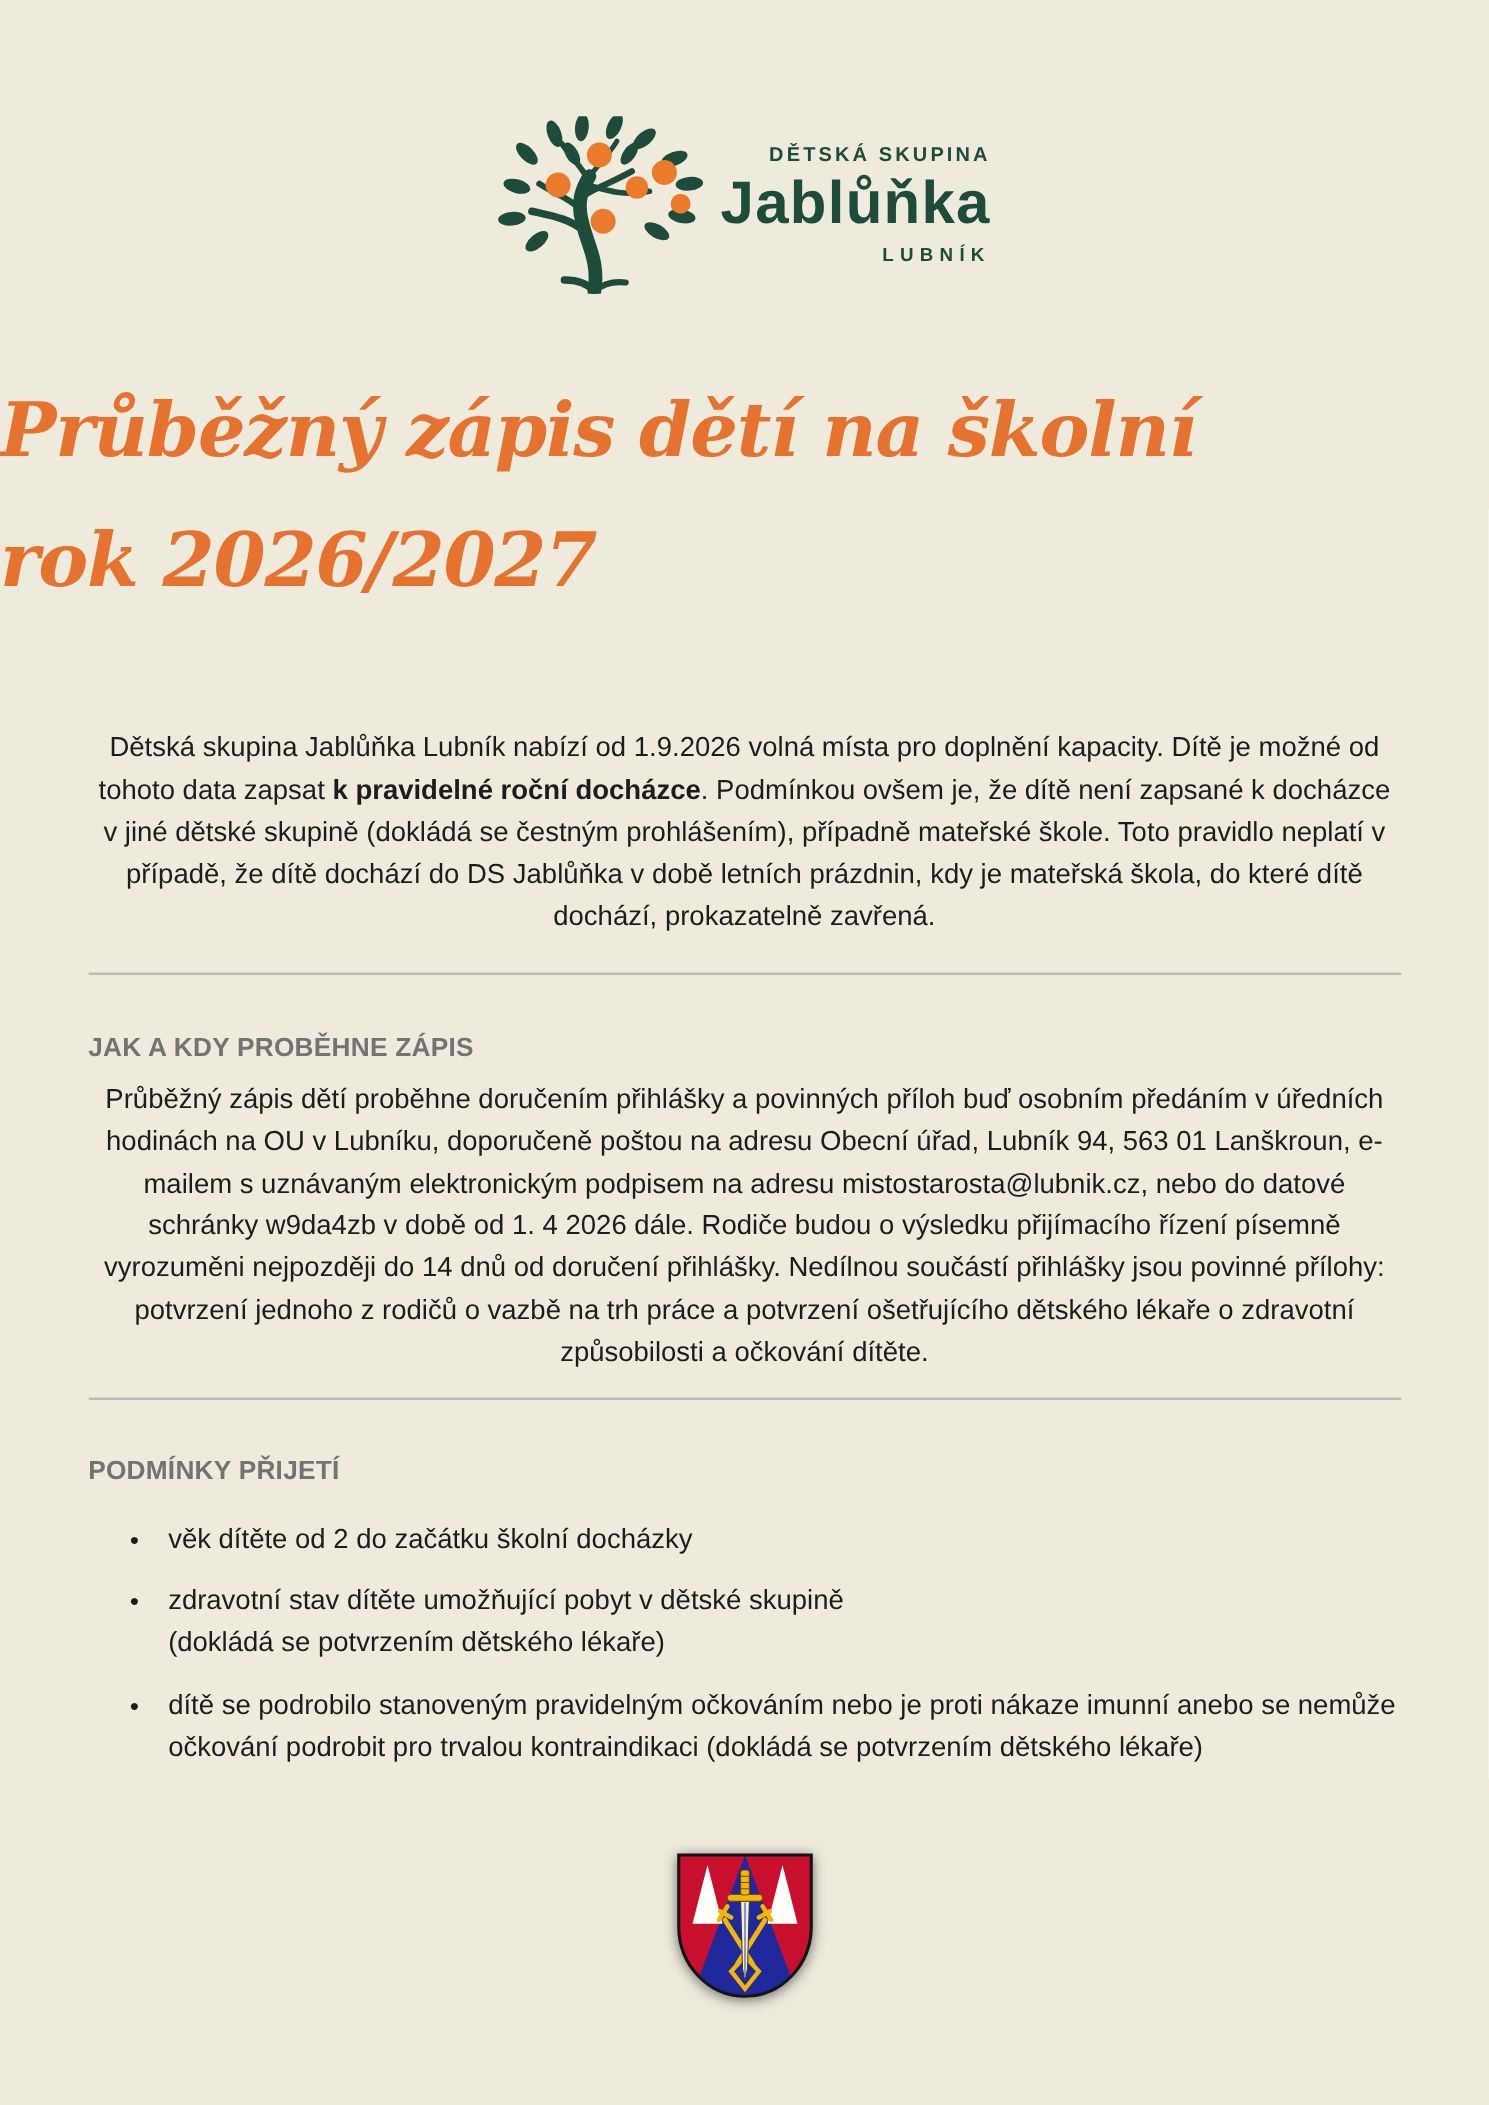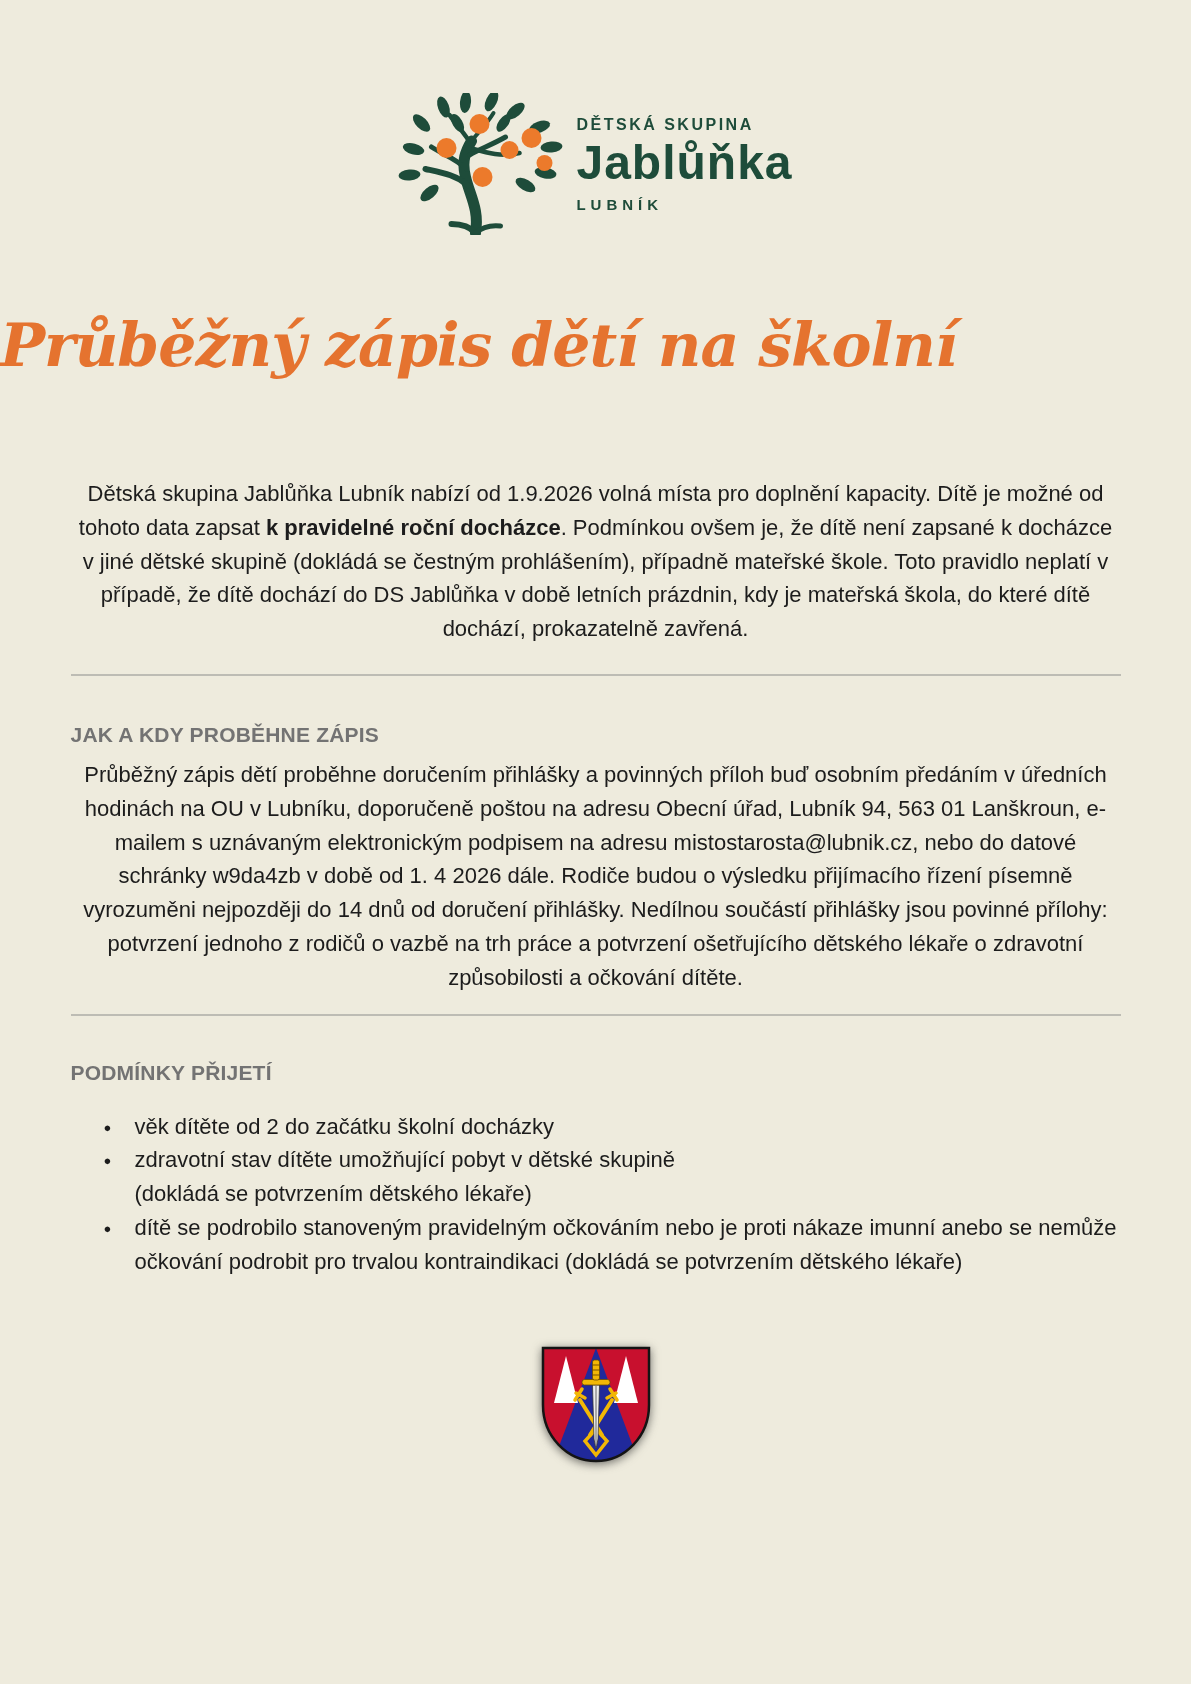--- a/index.html
+++ b/index.html
@@ -10,21 +10,21 @@
     overflow:hidden;
     font-family:"Liberation Sans", sans-serif;
     color:#1C1C1C;
   }
 
   
   .logo-row {
     display:flex; justify-content:center; align-items:center;
     gap:10px; padding-top:93px; height:142px;
   }
-  .logo-text { display:flex; flex-direction:column; align-items:flex-start; color:#1E4C3A; }
+  .logo-text { display:flex; flex-direction:column; align-items:flex-end; color:#1E4C3A; }
   .logo-top   { font-size:16px; font-weight:bold; letter-spacing:2.5px; }
   .logo-name  { font-size:48px; font-weight:bold; letter-spacing:1px; line-height:58px; }
   .logo-bottom{ font-size:15px; font-weight:bold; letter-spacing:5px; margin-top:4px; }
 
   
   .title {
     margin:58px 0 0 0;
     text-align:left;
     font-family:"DejaVu Serif", serif;
     font-style:italic;
@@ -58,21 +58,21 @@
     font-size:22px; line-height:33.8px;
     text-align:center;
   }
   section h2.second { margin-top:44px; }
 
   .bullets {
     list-style:none; margin:24px 0 0 0; padding:0;
     font-size:22px; line-height:33.8px;
   }
   .bullets li { position:relative; padding-left:64px; }
-  .bullets li + li { }
+  .bullets li + li { margin-top:16px; }
   .bullets li::before {
     content:"●";
     position:absolute; left:33px; top:1px;
     font-size:13px;
   }
   .bullets .bl { display:block; }
 
   
   .crest { margin-top:66px; text-align:center; }
   .crest svg { filter: drop-shadow(0 2px 5px rgba(40,40,40,0.65)); }
@@ -122,20 +122,21 @@
     </svg>
     <div class="logo-text">
       <div class="logo-top">DĚTSKÁ SKUPINA</div>
       <div class="logo-name">Jablůňka</div>
       <div class="logo-bottom">LUBNÍK</div>
     </div>
   </header>
 
   <h1 class="title">
     <span>Průběžný zápis dětí na školní</span>
+    <span>rok 2026/2027</span>
   </h1>
 
   <p class="intro"><span>Dětská skupina Jablůňka Lubník nabízí od 1.9.2026 volná místa pro doplnění kapacity. Dítě je možné od tohoto data zapsat </span><strong>k pravidelné roční docházce</strong><span>. Podmínkou ovšem je, že dítě není zapsané k docházce v jiné dětské skupině (dokládá se čestným prohlášením), případně mateřské škole. Toto pravidlo neplatí v případě, že dítě dochází do DS Jablůňka v době letních prázdnin, kdy je mateřská škola, do které dítě dochází, prokazatelně zavřená.</span></p>
 
   <hr class="divider">
 
   <section>
     <h2>JAK A KDY PROBĚHNE ZÁPIS</h2>
     <p>Průběžný zápis dětí proběhne doručením přihlášky a povinných příloh buď osobním předáním v úředních hodinách na OU v Lubníku, doporučeně poštou na adresu Obecní úřad, Lubník 94, 563 01 Lanškroun, e-mailem s uznávaným elektronickým podpisem na adresu mistostarosta@lubnik.cz, nebo do datové schránky w9da4zb v době od 1. 4 2026 dále. Rodiče budou o výsledku přijímacího řízení písemně vyrozuměni nejpozději do 14 dnů od doručení přihlášky. Nedílnou součástí přihlášky jsou povinné přílohy: potvrzení jednoho z rodičů o vazbě na trh práce a potvrzení ošetřujícího dětského lékaře o zdravotní způsobilosti a očkování dítěte.</p>
   </section>

